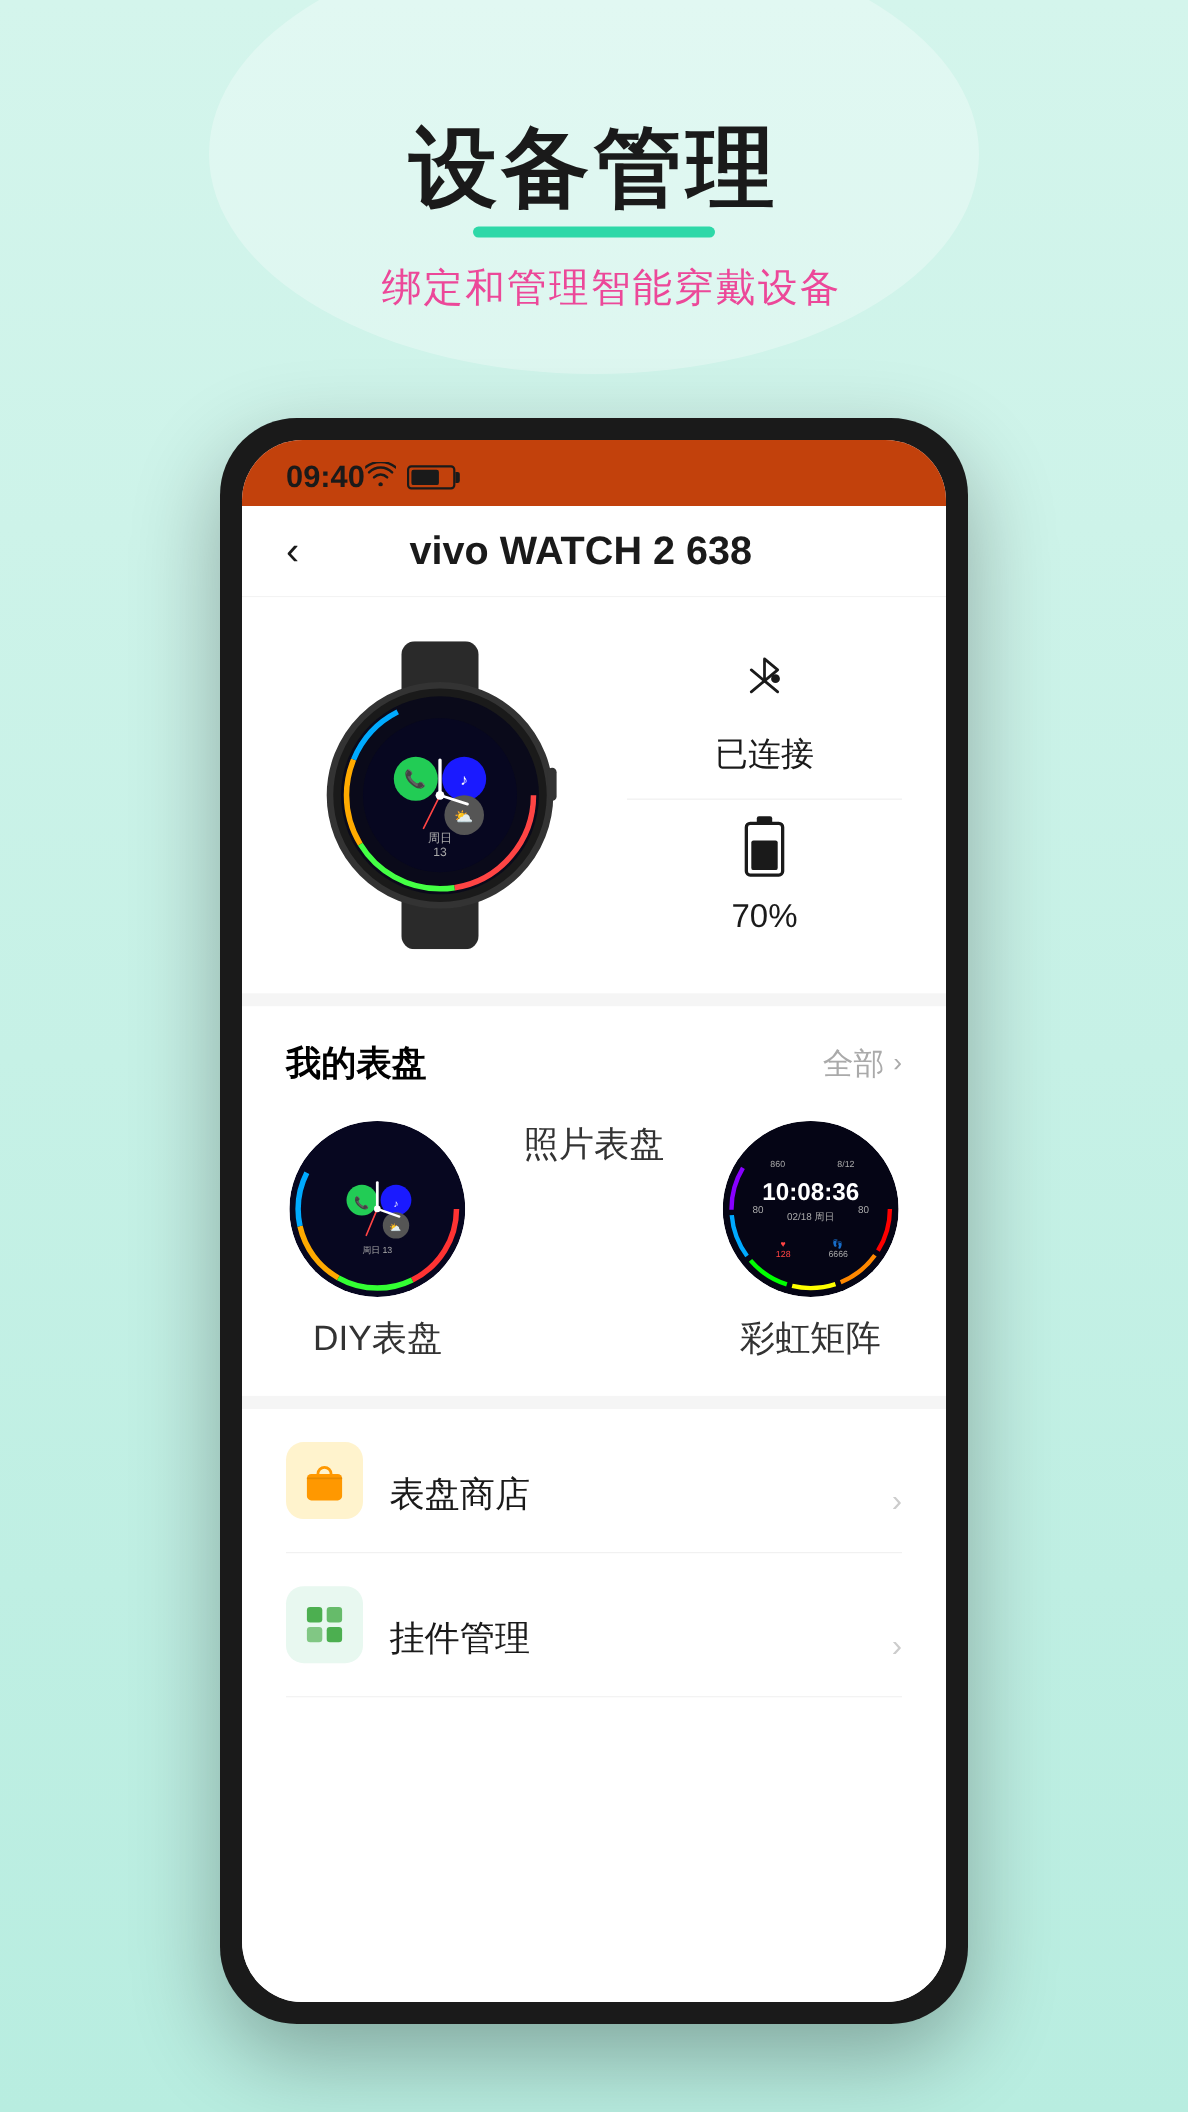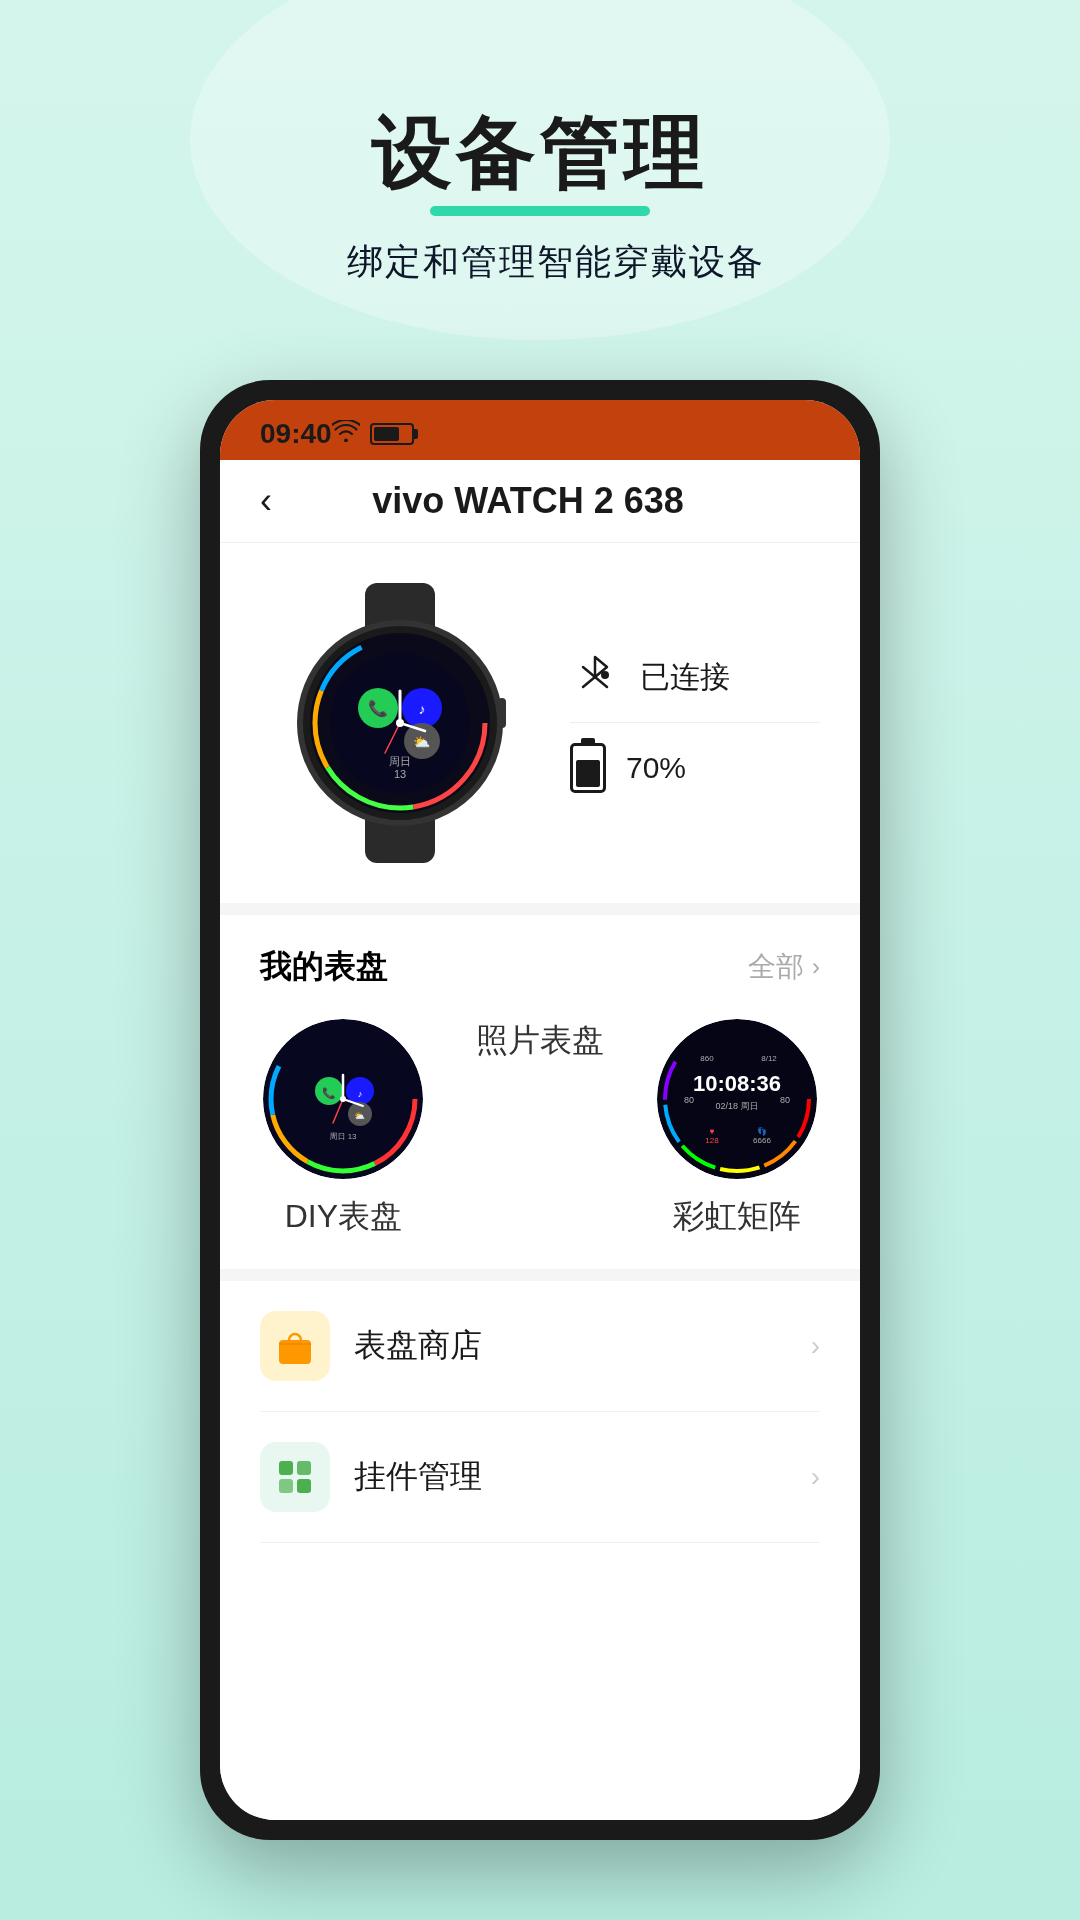--- a/index.html
+++ b/index.html
@@ -46,21 +46,21 @@
       bottom: -8px;
       left: 50%;
       transform: translateX(-50%);
       width: 220px;
       height: 10px;
       background: #2ed8a8;
       border-radius: 5px;
     }
     .header-subtitle {
       font-size: 36px;
-      color: #0f172a;
+      color: #ec4899;
       margin-top: 30px;
       letter-spacing: 2px;
       margin-left: 32px;
     }
 
     
     .phone-frame {
       position: absolute;
       top: 380px;
       left: 50%;
@@ -181,20 +181,21 @@
     }
     .watch-info {
       flex: 1;
       padding-left: 10px;
     }
     .watch-status-item {
       display: flex;
       align-items: center;
       gap: 20px;
       padding: 20px 0;
+      flex-direction: column;
     }
     .watch-status-item:first-child {
       border-bottom: 1px solid #eee;
     }
     .status-icon-bluetooth {
       font-size: 40px;
       color: #1a1a1a;
       width: 50px;
       text-align: center;
     }
@@ -289,21 +290,21 @@
       color: #333;
     }
 
     
     .store-section {
       background: white;
       padding: 0 40px;
     }
     .store-item {
       display: flex;
-      align-items: center;
+      align-items: flex-end;
       padding: 30px 0;
       border-bottom: 1px solid #f0f0f0;
       cursor: pointer;
     }
     .store-item-icon {
       width: 70px;
       height: 70px;
       border-radius: 16px;
       display: flex;
       align-items: center;

